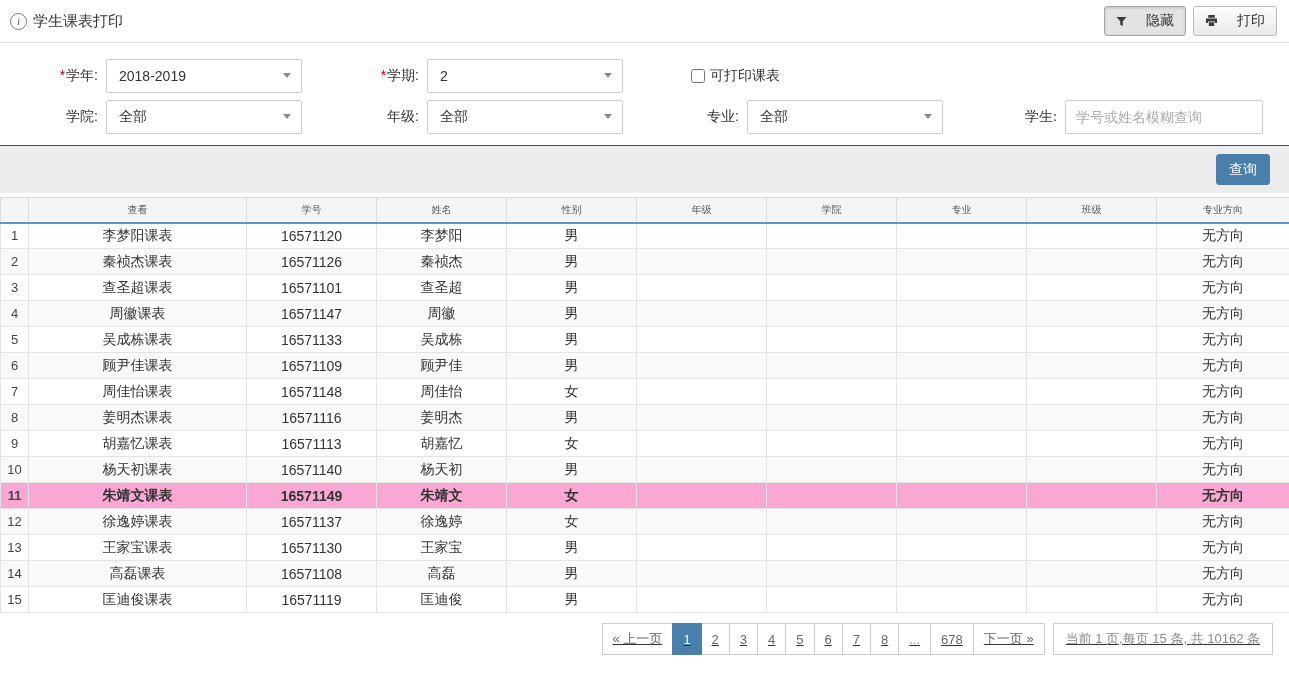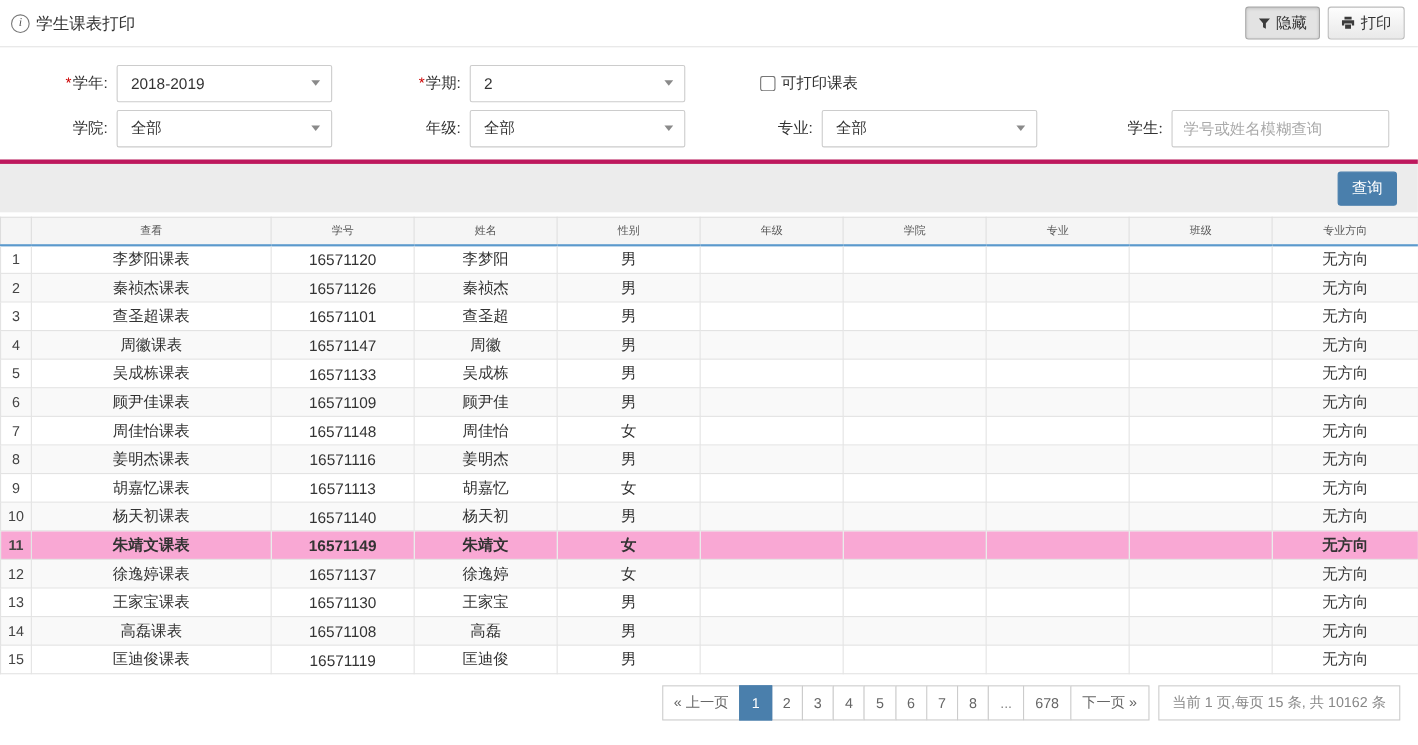--- a/index.html
+++ b/index.html
@@ -13,21 +13,21 @@
   
   .topbar { height:43px; display:flex; align-items:center; padding:0 8px 0 10px; border-bottom:1px solid #e4e4e4; }
   .info-icon {
     width:17px; height:17px; border:1px solid #777; border-radius:50%;
     display:inline-flex; align-items:center; justify-content:center;
     font:italic 11px "Liberation Serif", serif; color:#555; margin-right:6px; flex:none;
   }
   .page-title { font-size:15px; color:#333; }
   .topbar-actions { margin-left:auto; display:flex; gap:7px; padding-right:4px; }
   .btn {
-    display:inline-flex; align-items:center; gap:5px; height:30px; padding:0 11px;
+    display:inline-flex; align-items:center; gap:19px; height:30px; padding:0 11px;
     font-size:14px; color:#333; background:linear-gradient(#fdfdfd,#e9e9e9);
     border:1px solid #bbb; border-radius:3px; cursor:pointer; font-family:inherit;
   }
   .btn.pressed { background:#e3e3e3; border-color:#a6a6a6; box-shadow:inset 0 1px 3px rgba(0,0,0,.15); }
   .btn svg { display:block; }
 
   
   .filters { padding:12px 0 8px; }
   .filter-row { display:flex; align-items:center; height:41px; }
   .flabel { text-align:right; padding-right:8px; color:#333; white-space:nowrap; }
@@ -42,21 +42,21 @@
   .chk-group { display:flex; align-items:center; margin-left:68px; }
   .chk-group input { width:14px; height:14px; margin:0 5px 0 0; }
   .text-input {
     width:198px; height:34px; border:1px solid #ccc; border-radius:2px; padding:0 10px;
     font-size:14px; font-family:inherit; color:#0369a1; outline:none;
   }
   .text-input::placeholder { color:#aaa; }
 
   
   .query-band {
-    height:48px; background:#ececec; border-top:4px solid #be185d;
+    height:48px; background:#ececec; border-top:1px solid #be185d;
     display:flex; align-items:center; justify-content:flex-end; padding-right:19px;
   }
   .query-btn {
     min-width:53px; height:31px; padding:0 12px; background:var(--accent,#4a7fac); color:#fff;
     font-size:14px; font-family:inherit; border:1px solid var(--accent,#4a7fac); border-radius:3px; cursor:pointer;
   }
 
   
   table { border-collapse:collapse; table-layout:fixed; width:1289px; margin-top:4px; }
   thead th {
@@ -67,21 +67,21 @@
   tbody td {
     height:26px; font-size:14px; text-align:center; color:#333; padding:0 4px;
     border-right:1px solid #e3e3e3; border-bottom:1px solid #e3e3e3;
     white-space:nowrap; overflow:hidden;
   }
   tbody td:first-child { border-left:1px solid #e3e3e3; font-size:13px; color:#444; }
   tbody tr:nth-child(even) { background:#f9f9f9; }
   tbody tr.hl { background:#f9a8d4;font-weight:bold; }
 
   
-  .footer { display:flex; justify-content:flex-end; align-items:flex-start; margin-top:10px; padding-right:16px; }
+  .footer { display:flex; justify-content:flex-end; align-items:flex-start; margin-top:10px; padding-right:16px;text-decoration:underline; }
   .pager { display:flex; }
   .pg {
     height:32px; border:1px solid #ccc; background:#fff; color:#666; font-size:13px;
     display:flex; align-items:center; justify-content:center; padding:0 10px;
     margin-left:-1px; cursor:pointer; white-space:nowrap;
   }
   .pg.active { background:var(--accent,#4a7fac); border-color:var(--accent,#4a7fac); color:#fff; position:relative; z-index:1; }
   .pg.dots { cursor:default; color:#888; }
   .status {
     height:32px; border:1px solid #ccc; margin-left:8px; display:flex; align-items:center;

